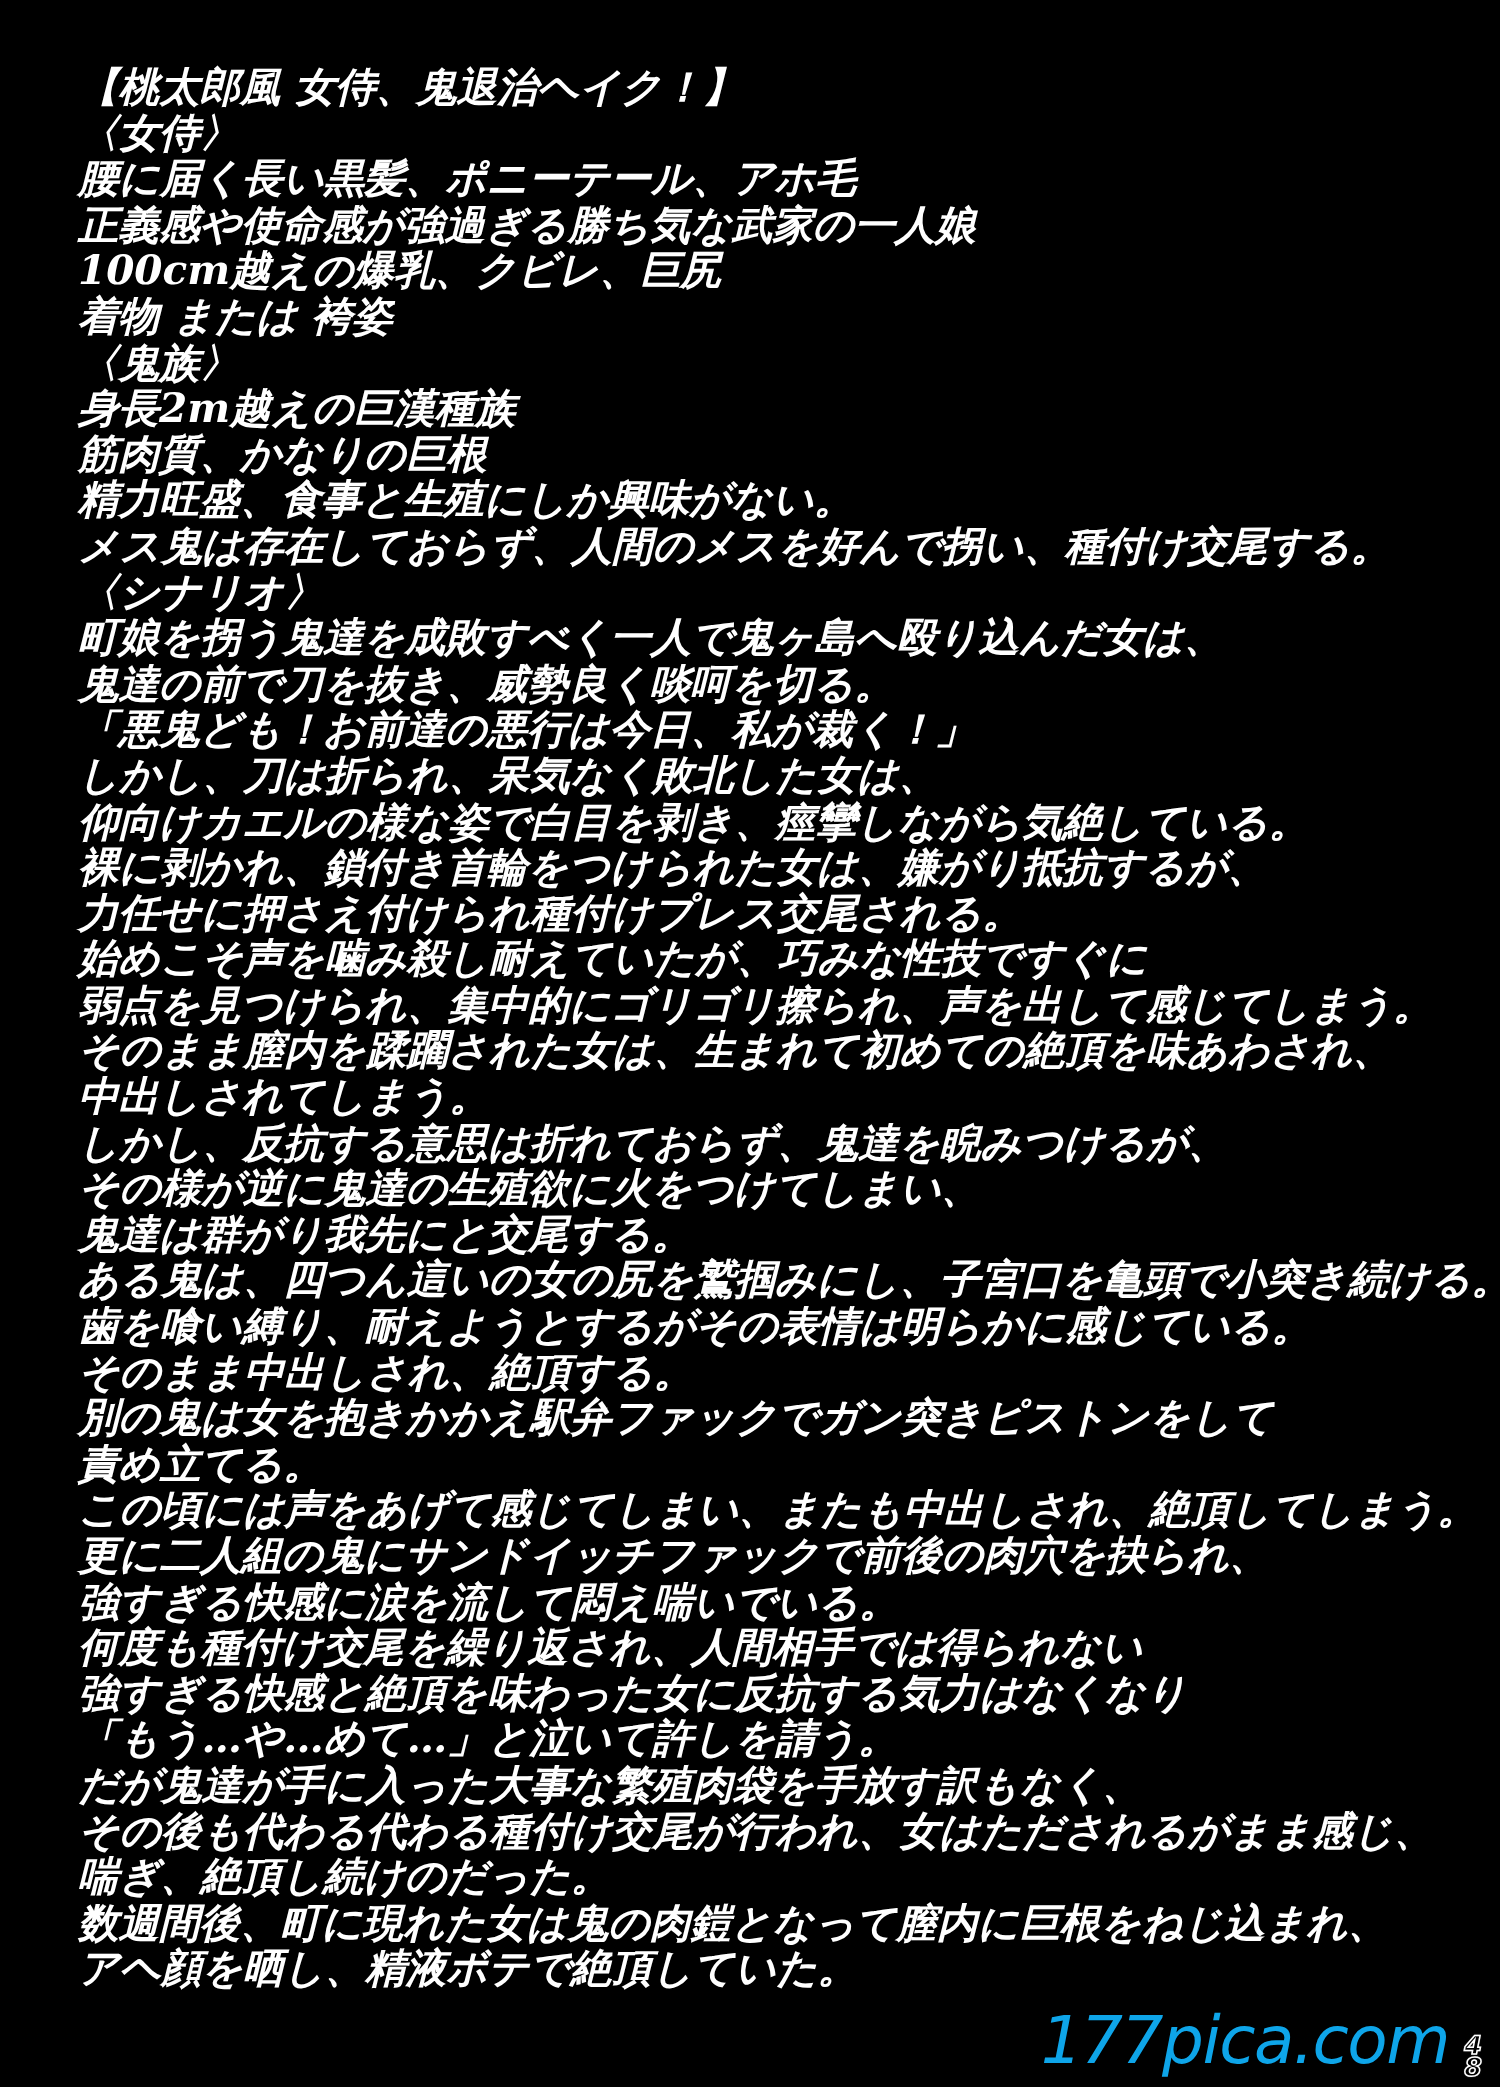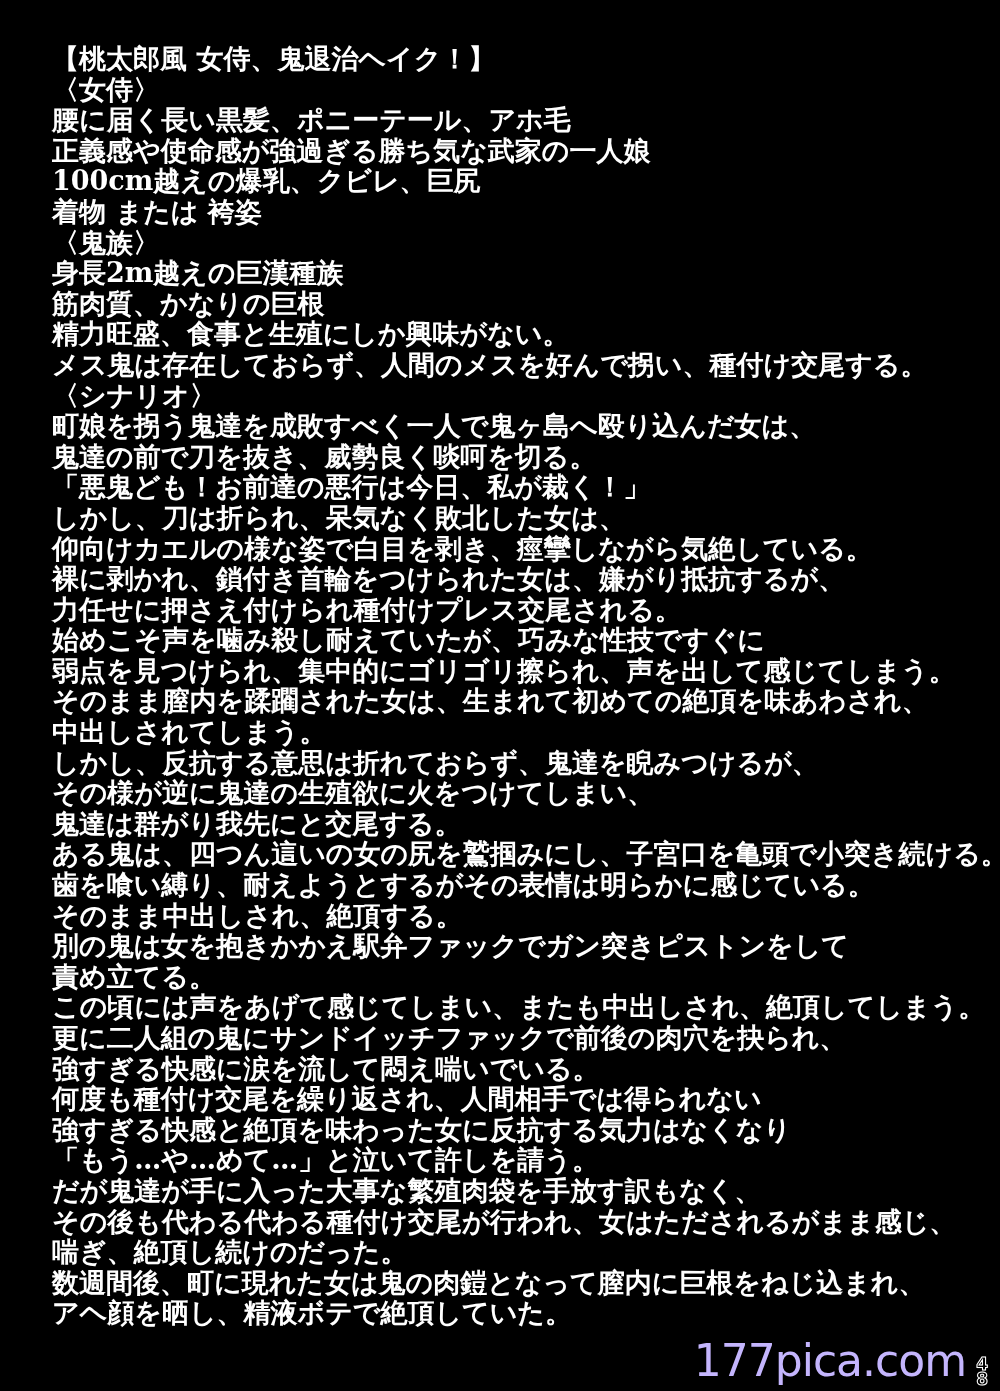--- a/index.html
+++ b/index.html
@@ -6,20 +6,21 @@
     margin: 0;
     padding: 0;
     background: #000000;
   }
   .page {
     position: relative;
     width: 1000px;
     height: 1391px;
     background: #000000;
     overflow: hidden;
+    font-style: italic;
   }
   .text-block {
     position: absolute;
     left: 52px;
     top: 44px;
     color: #ffffff;
     font-family: "DejaVu Serif", "Liberation Serif", serif;
     font-weight: bold;
     font-size: 27px;
     line-height: 30.6px;
@@ -98,20 +99,20 @@
       <div class="line">何度も種付け交尾を繰り返され、人間相手では得られない</div>
       <div class="line">強すぎる快感と絶頂を味わった女に反抗する気力はなくなり</div>
       <div class="line">「もう…や…めて…」と泣いて許しを請う。</div>
       <div class="line">だが鬼達が手に入った大事な繁殖肉袋を手放す訳もなく、</div>
       <div class="line">その後も代わる代わる種付け交尾が行われ、女はただされるがまま感じ、</div>
       <div class="line">喘ぎ、絶頂し続けのだった。</div>
       <div class="line">数週間後、町に現れた女は鬼の肉鎧となって膣内に巨根をねじ込まれ、</div>
       <div class="line">アヘ顔を晒し、精液ボテで絶頂していた。</div>
     </div>
 
-  <div class="watermark" style="color: #c4b5fd;">177pica.com</div>
+  <div class="watermark" style="color: #0ea5e9;">177pica.com</div>
 
   <div class="page-number">
     <span>4</span>
     <span>8</span>
   </div>
 
 </div>
 
 </body></html>

